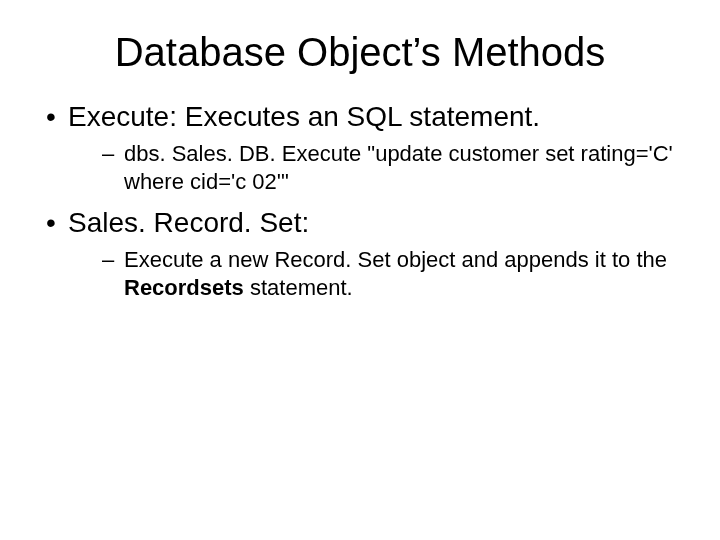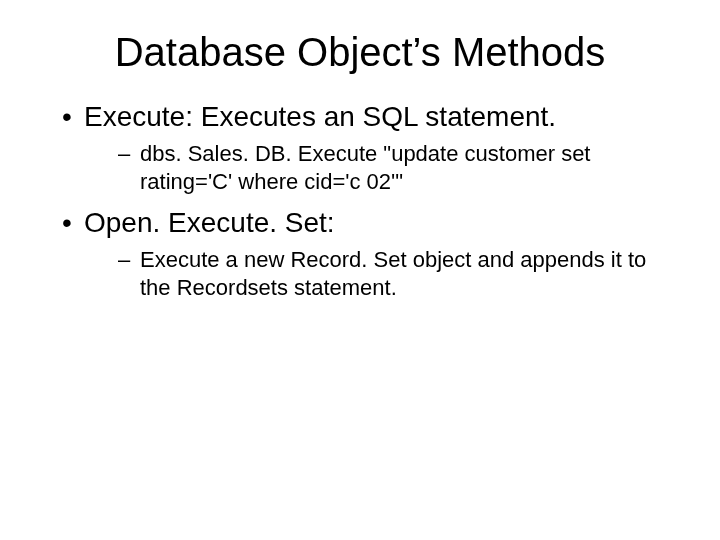--- a/index.html
+++ b/index.html
@@ -19,21 +19,21 @@
   }
   .title {
     font-size: 40px;
     text-align: center;
     margin: 10px 0 24px 0;
     font-weight: normal;
   }
   ul.level1 {
     list-style: none;
     padding: 0;
-    margin: 16px;
+    margin: 0;
   }
   ul.level1 > li {
     position: relative;
     padding-left: 28px;
     font-size: 28px;
     line-height: 1.25;
     margin-bottom: 6px;
   }
   ul.level1 > li::before {
     content: "•";
@@ -57,41 +57,41 @@
   ul.level2 > li::before {
     content: "–";
     position: absolute;
     left: 34px;
     top: 0;
     font-size: 22px;
   }
   .sub2-text {
     display: block;
   }
-  b { font-weight: normal; }
+  b { font-weight: bold; }
 </style>
 </head>
 <body>
 
 <div class="slide">
   <h1 class="title">Database Object’s Methods</h1>
 
   <ul class="level1">
 
     <li>
       <span>Execute: Executes an SQL statement.</span>
       <ul class="level2">
         <li>
           <span class="sub2-text">dbs. Sales. DB. Execute "update customer set rating='C' where cid='c 02'"</span>
         </li>
       </ul>
     </li>
 
     <li>
-      <span>Open. Execute. Set:</span>
+      <span>Sales. Record. Set:</span>
       <ul class="level2">
         <li>
           <span class="sub2-text">
             <span>Execute a new Record. Set object and appends it to the </span><b>Recordsets</b><span> statement.</span>
           </span>
         </li>
       </ul>
     </li>
 
   </ul>

